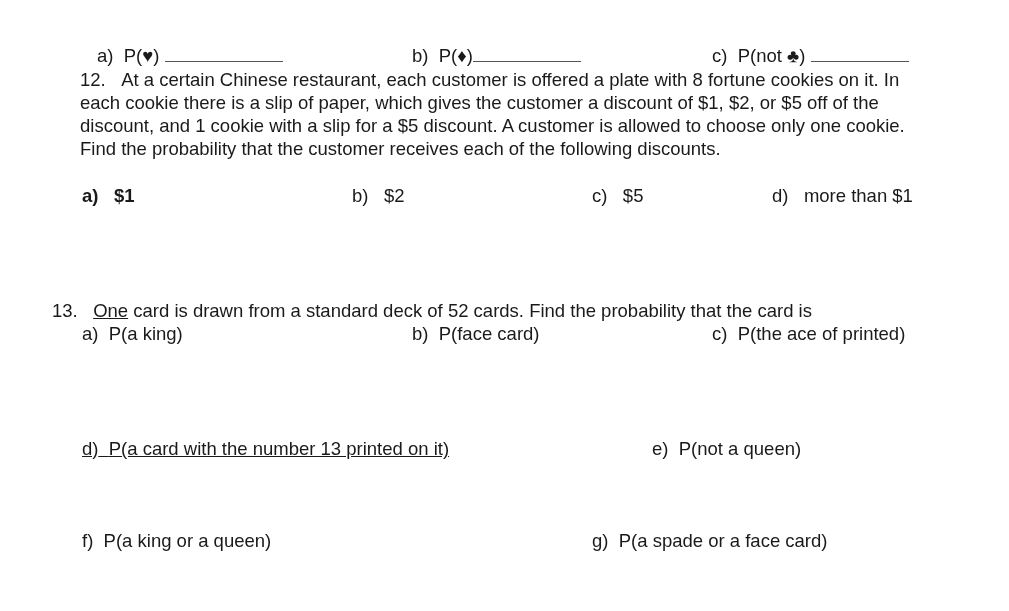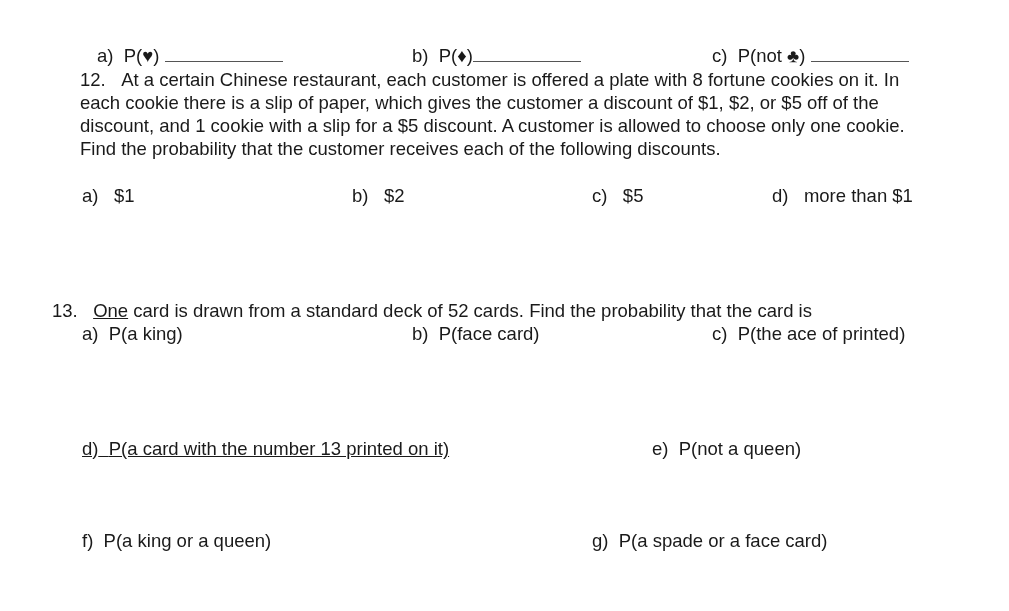--- a/index.html
+++ b/index.html
@@ -56,21 +56,21 @@
   <span class="blank" style="width:98px;"></span>
 </div>
 
 <div class="para">
   <span class="line"><span>12.</span>&nbsp;&nbsp;&nbsp;<span>At a certain Chinese restaurant, each customer is offered a plate with 8 fortune cookies on it.  In</span></span>
   <span class="line">each cookie there is a slip of paper, which gives the customer a discount of $1, $2, or $5 off of the</span>
   <span class="line">discount, and 1 cookie with a slip for a $5 discount.  A customer is allowed to choose only one cookie.</span>
   <span class="line">Find the probability that the customer receives each of the following discounts.</span>
 </div>
 
-<div class="abs" style="left:82px; top:184px;">
+<div class="abs" style="left:82px; top:184px;font-weight:bold;">
   <span>a)</span>&nbsp;&nbsp;
   <span>$1</span>
 </div>
 <div class="abs" style="left:352px; top:184px;">
   <span>b)</span>&nbsp;&nbsp;
   <span>$2</span>
 </div>
 <div class="abs" style="left:592px; top:184px;">
   <span>c)</span>&nbsp;&nbsp;
   <span>$5</span>

